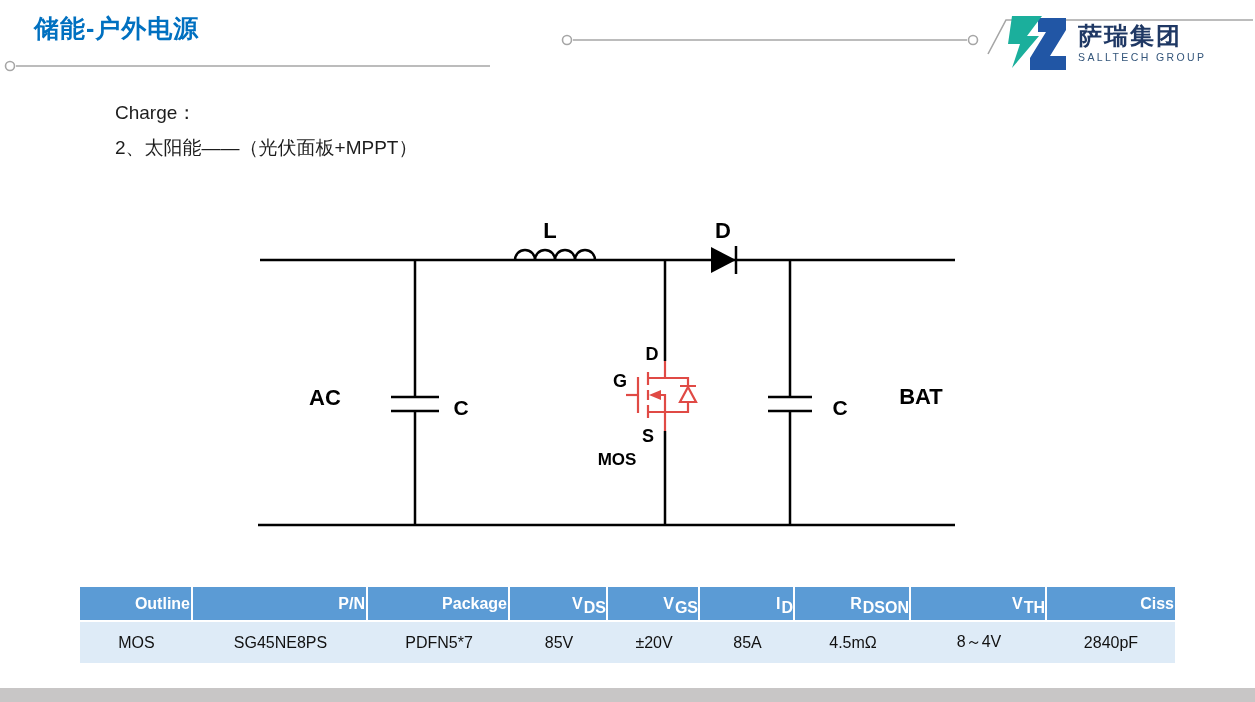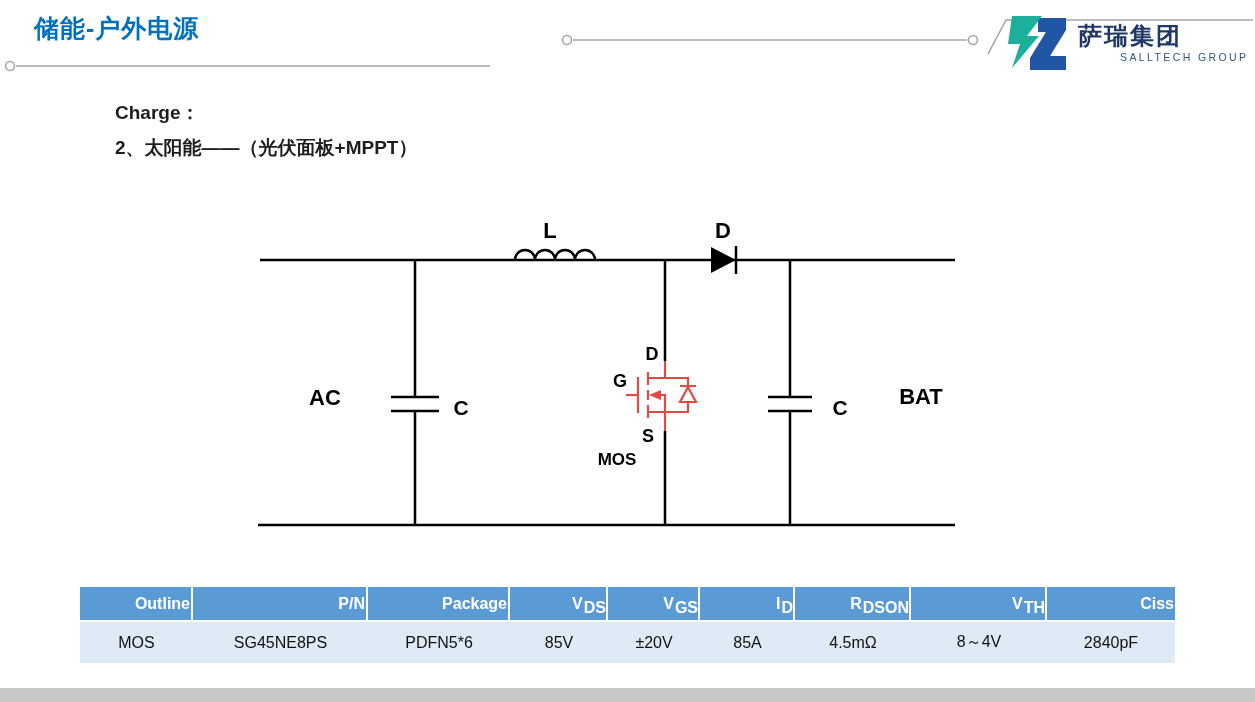--- a/index.html
+++ b/index.html
@@ -23,24 +23,24 @@
     font-size:25px;font-weight:bold;color:var(--accent);letter-spacing:1px;
   }
   .deco{position:absolute;left:0;top:0;width:1255px;height:90px;pointer-events:none;}
   .deco line,.deco polyline{stroke:var(--line-gray);stroke-width:1.6;fill:none;}
   .deco circle{stroke:var(--line-gray);stroke-width:1.6;fill:#ffffff;}
   .logo{position:absolute;left:1008px;top:14px;display:flex;align-items:center;gap:10px;}
   .logo-mark{width:60px;height:58px;}
   .logo-teal{fill:var(--logo-teal);}
   .logo-blue{fill:var(--logo-blue);}
   .logo-cn{font-size:24px;font-weight:bold;color:#1F3864;letter-spacing:2px;line-height:28px;}
-  .logo-en{font-size:10.5px;color:#33557A;letter-spacing:2.4px;line-height:14px;margin-left:42px;}
+  .logo-en{font-size:10.5px;color:#33557A;letter-spacing:2.4px;line-height:14px;}
   
   .bodytext{position:absolute;left:115px;top:100px;color:#1d1d1d;}
-  .bodytext p{margin:0 0 9px 0;font-size:19px;line-height:26px;font-weight:bold;}
+  .bodytext p{margin:0 0 9px 0;font-size:19px;line-height:26px;}
   
   .circuit{position:absolute;left:240px;top:195px;width:740px;height:350px;}
   .circuit .k{stroke:#000;stroke-width:2.5;fill:none;}
   .circuit .kf{fill:#000;stroke:none;}
   .circuit .r{stroke:var(--mosfet-red);stroke-width:2.2;fill:none;}
   .circuit .rf{fill:var(--mosfet-red);stroke:none;}
   .circuit text{font-family:"Liberation Sans",sans-serif;font-weight:bold;fill:#000;}
   
   .spec-table{
     position:absolute;left:80px;top:587px;display:grid;
@@ -167,21 +167,21 @@
         <span>V</span>
         <sub>TH</sub>
       </div>
     <div class="th">
         <span>Ciss</span>
         <sub></sub>
       </div>
 
     <div class="td">MOS</div>
     <div class="td">SG45NE8PS</div>
-    <div class="td">PDFN5*6</div>
+    <div class="td">PDFN5*7</div>
     <div class="td">85V</div>
     <div class="td">±20V</div>
     <div class="td">85A</div>
     <div class="td">4.5mΩ</div>
     <div class="td">8～4V</div>
     <div class="td">2840pF</div>
   </div>
 
   <div class="footer-bar"></div>
 </div>

